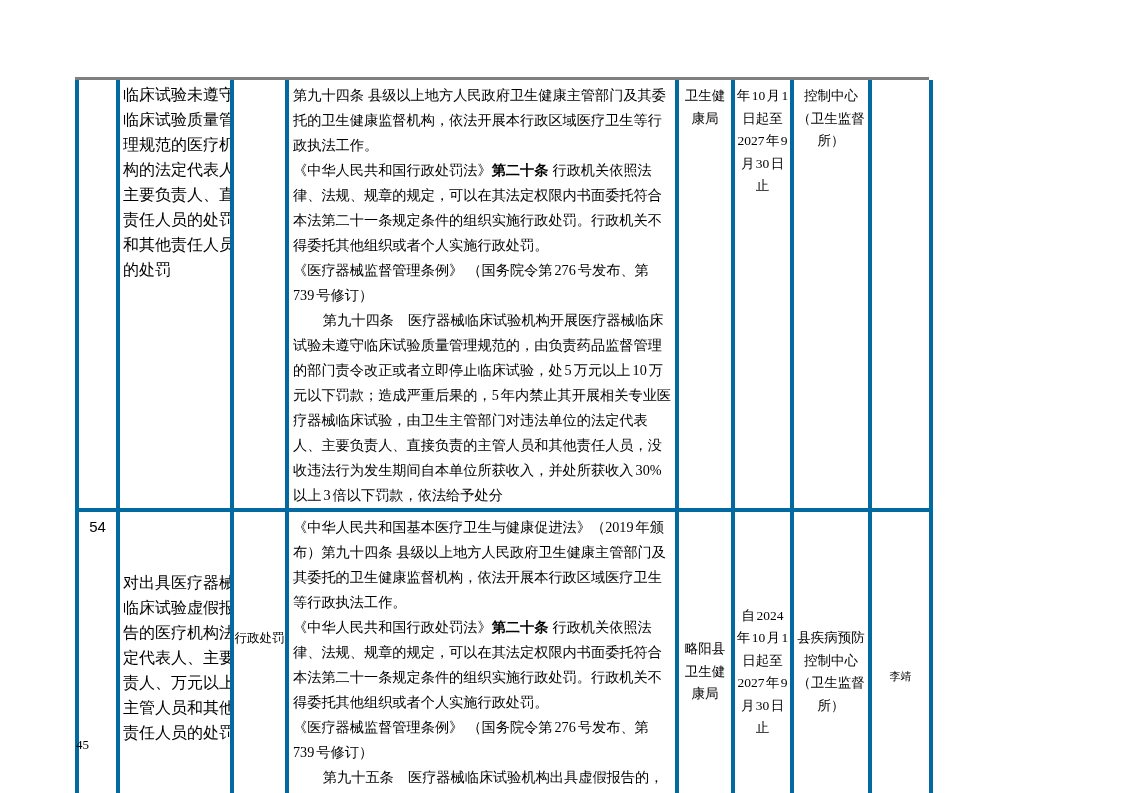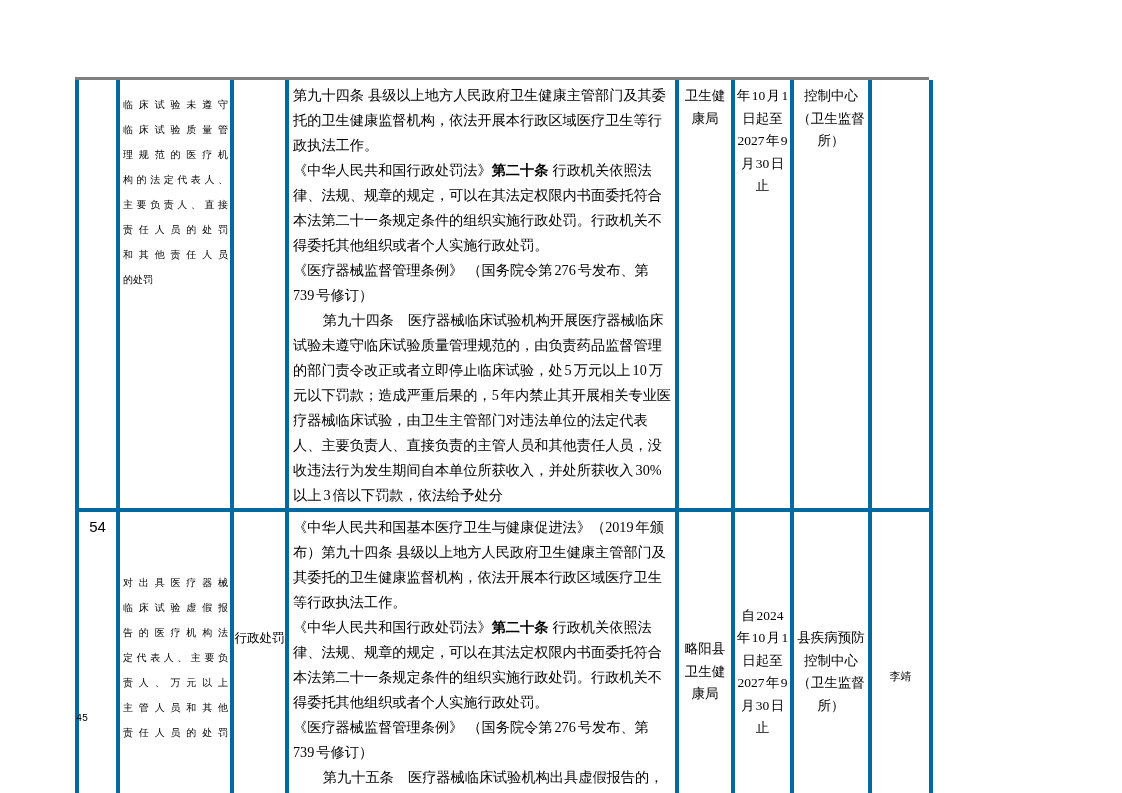--- a/index.html
+++ b/index.html
@@ -22,21 +22,21 @@
   }
   tr.row-cont td{border-top:none;}
   tr.row-cont{height:365px;}
   tr.row-54{height:257px;}
 
   
   td.seq{font-family:"Liberation Sans","DejaVu Sans",sans-serif;
     font-size:15px;text-align:center;padding-top:6px;}
 
   
-  td.desc{font-size:10px;line-height:25px;padding:12px 2px 0 3px;}
+  td.desc{font-size:16px;line-height:25px;padding:2px 2px 0 3px;}
   td.desc.push-down{padding-top:58px;}
   .jline{text-align:justify;text-align-last:justify;white-space:nowrap;}
   .last-left .jline:last-child{text-align-last:left;}
 
   
   td.ptype{font-size:12.5px;text-align:center;padding-top:116px;
     line-height:20px;white-space:nowrap;}
 
   
   td.legal{font-size:14.2px;line-height:25px;padding:3px 3px 0 4px;}
@@ -46,23 +46,23 @@
   td.legal b{font-weight:bold;}
 
   
   td.cnt{font-size:13.5px;text-align:center;line-height:22.5px;
     padding-top:5px;word-spacing:-2px;margin-left:28px;}
   td.cnt .jline{text-align:center;text-align-last:center;white-space:nowrap;}
   td.cnt.vmid{vertical-align:middle;padding-top:0;padding-bottom:8px;}
   td.person{font-size:11px;text-align:center;vertical-align:middle;}
 
   .page-number{
-    position:absolute;left:76px;top:713px;
-    font-family:Liberation Mono, monospace;
-    font-size:10px;color:#000;
+    position:absolute;left:76px;top:737px;
+    font-family:Liberation Serif, serif;
+    font-size:13px;color:#000;
   }
 </style>
 </head>
 <body>
 
 <div class="page">
 
   <div class="table-wrap">
     <table class="reg">
       <colgroup>

